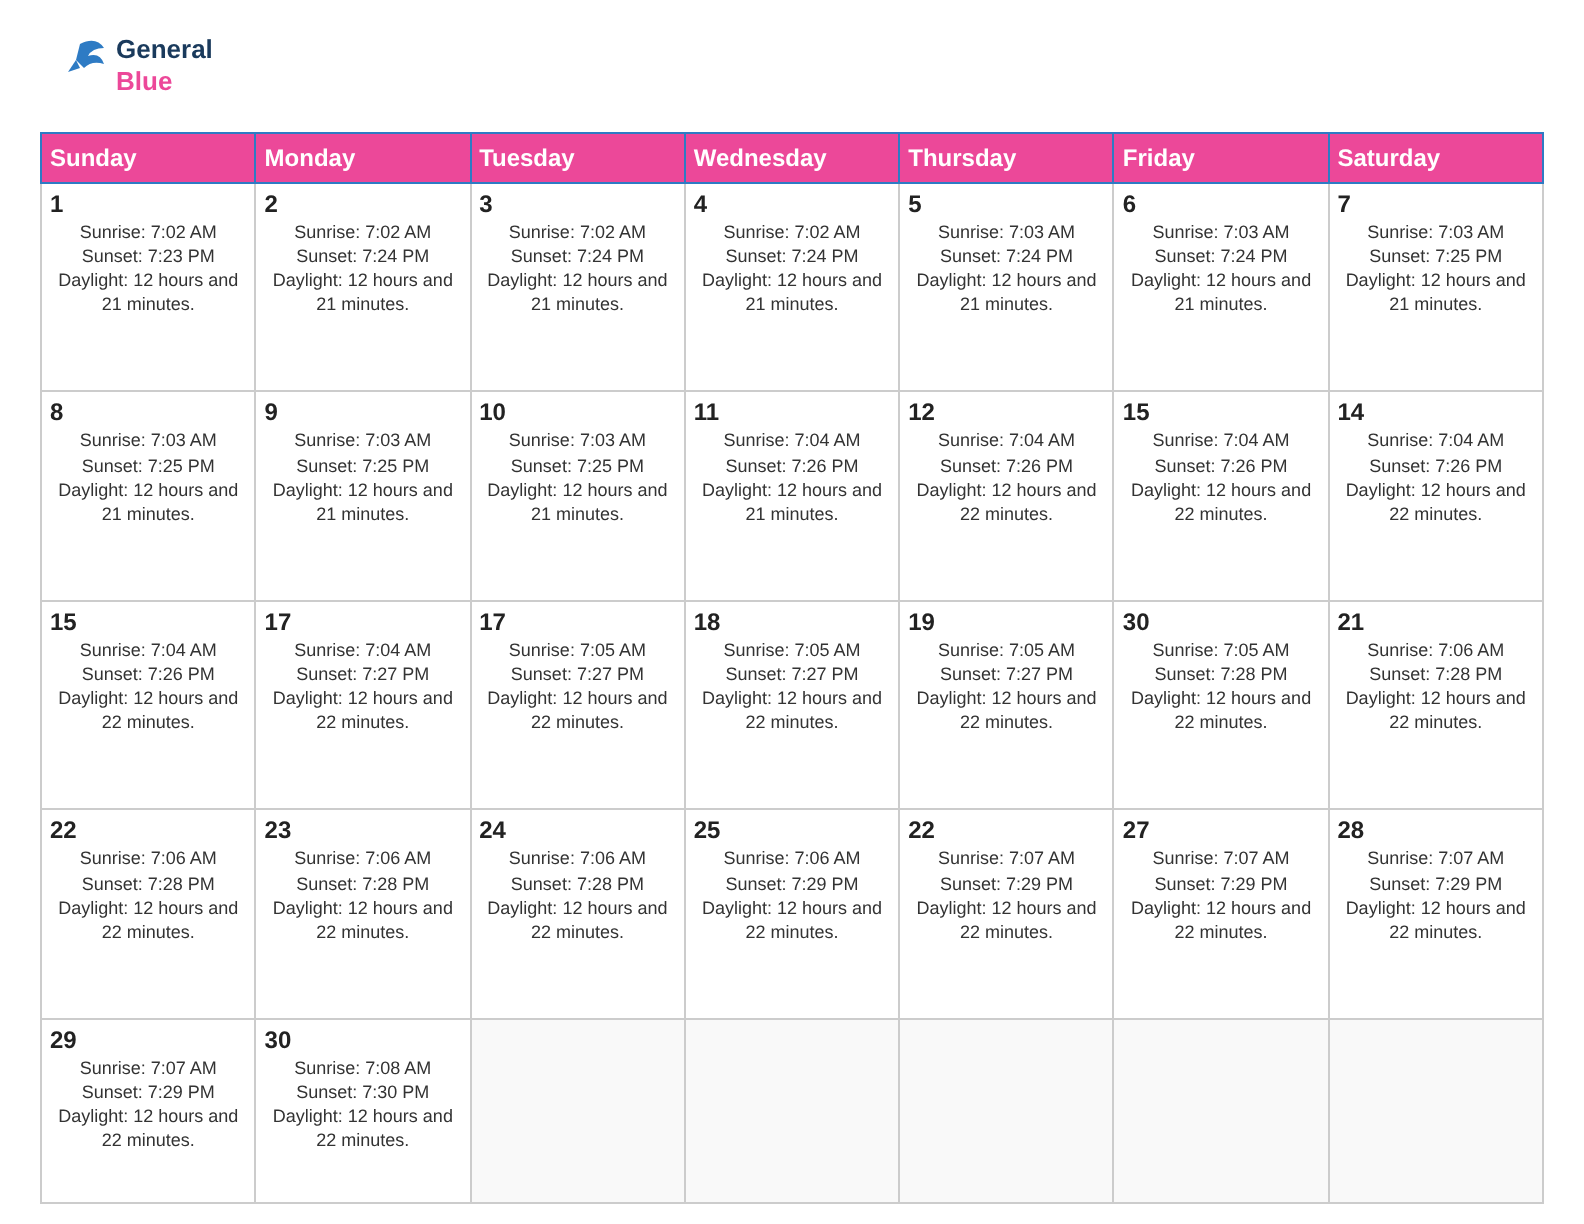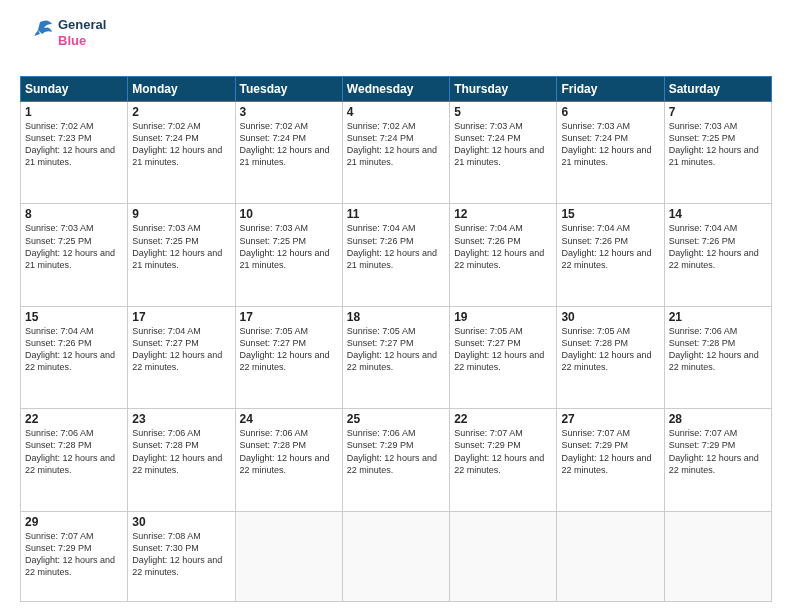--- a/index.html
+++ b/index.html
@@ -14,21 +14,21 @@
       width: 792px;
       height: 612px;
       padding: 16px 20px 10px 20px;
       display: flex;
       flex-direction: column;
     }
     .header {
       display: flex;
       justify-content: space-between;
       align-items: flex-start;
-      margin-bottom: 26px;
+      margin-bottom: 16px;
     }
     .logo {
       display: flex;
       align-items: center;
     }
     .title-block {
       text-align: right;
     }
     .month-title {
       font-size: 32px;
@@ -40,21 +40,21 @@
       color: #333;
     }
     .calendar {
       flex: 1;
       border: 1px solid #ccc;
       border-collapse: collapse;
       width: 100%;
       table-layout: fixed;
     }
     .calendar th {
-      background: #0c4a6e;
+      background: #ec4899;
       color: #fff;
       font-size: 12px;
       font-weight: bold;
       padding: 5px 4px;
       text-align: left;
       border: 1px solid #2e7bc4;
     }
     .calendar td {
       border: 1px solid #ccc;
       vertical-align: top;
@@ -68,20 +68,21 @@
       font-size: 12px;
       font-weight: bold;
       color: #222;
       display: block;
       margin-bottom: 1px;
     }
     .cell-info {
       font-size: 9px;
       line-height: 1.35;
       color: #333;
+      text-align: center;
     }
     .empty-cell {
       background: #f9f9f9;
     }
     .last-row td {
       height: 70px;
       margin-top: 22px;
     }
   </style>
 </head>

